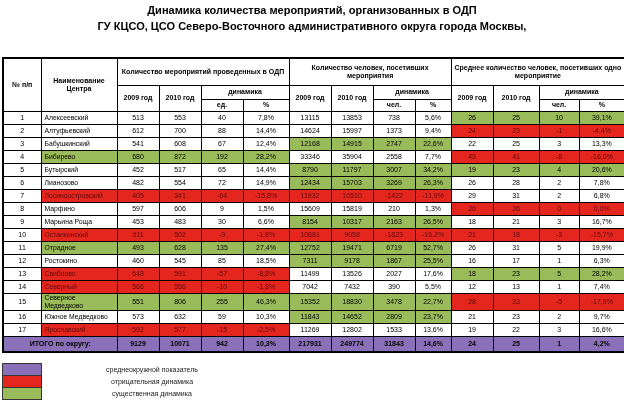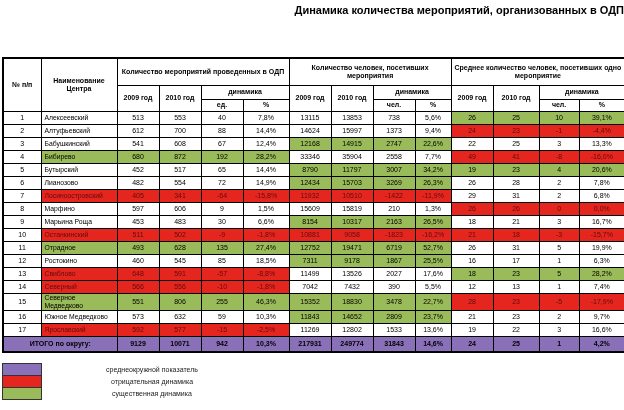--- a/index.html
+++ b/index.html
@@ -2,21 +2,21 @@
 <html><head>
 <meta charset="utf-8">
 <style>
   html,body{margin:0;padding:0;}
   body{
     width:624px;height:410px;background:#ffffff;position:relative;
     font-family:"Liberation Sans","DejaVu Sans",sans-serif;color:#000;
     overflow:hidden;
   }
   .title{
-    text-align:right;font-weight:bold;font-size:11px;line-height:1.45;
+    text-align:center;font-weight:bold;font-size:11px;line-height:1.45;
     padding-top:3px;
   }
   table.report{
     position:absolute;left:2px;top:57px;width:620px;
     border-collapse:collapse;table-layout:fixed;
     border:2px solid #000;
   }
   table.report th, table.report td{
     border:1px solid #000;
     padding:0 1px;
@@ -43,20 +43,21 @@
   }
   .legend-label{
     width:220px;text-align:center;font-size:7px;line-height:13px;color:#222;
   }
 </style>
 </head>
 <body style="--c-green: #9abb59; --c-red: #e5261f; --c-purple: #8a70b8; --c-redtext: #5f0c0c;">
 
 <div class="title">
   <div>Динамика количества мероприятий, организованных в ОДП</div>
+  <div>ГУ КЦСО, ЦСО Северо-Восточного административного округа города Москвы,</div>
 </div>
 
 <table class="report">
   <colgroup>
     <col style="width:38px">
       <col style="width:76px">
     <col style="width:42px">
       <col style="width:42px">
       <col style="width:42px">
       <col style="width:46px">

